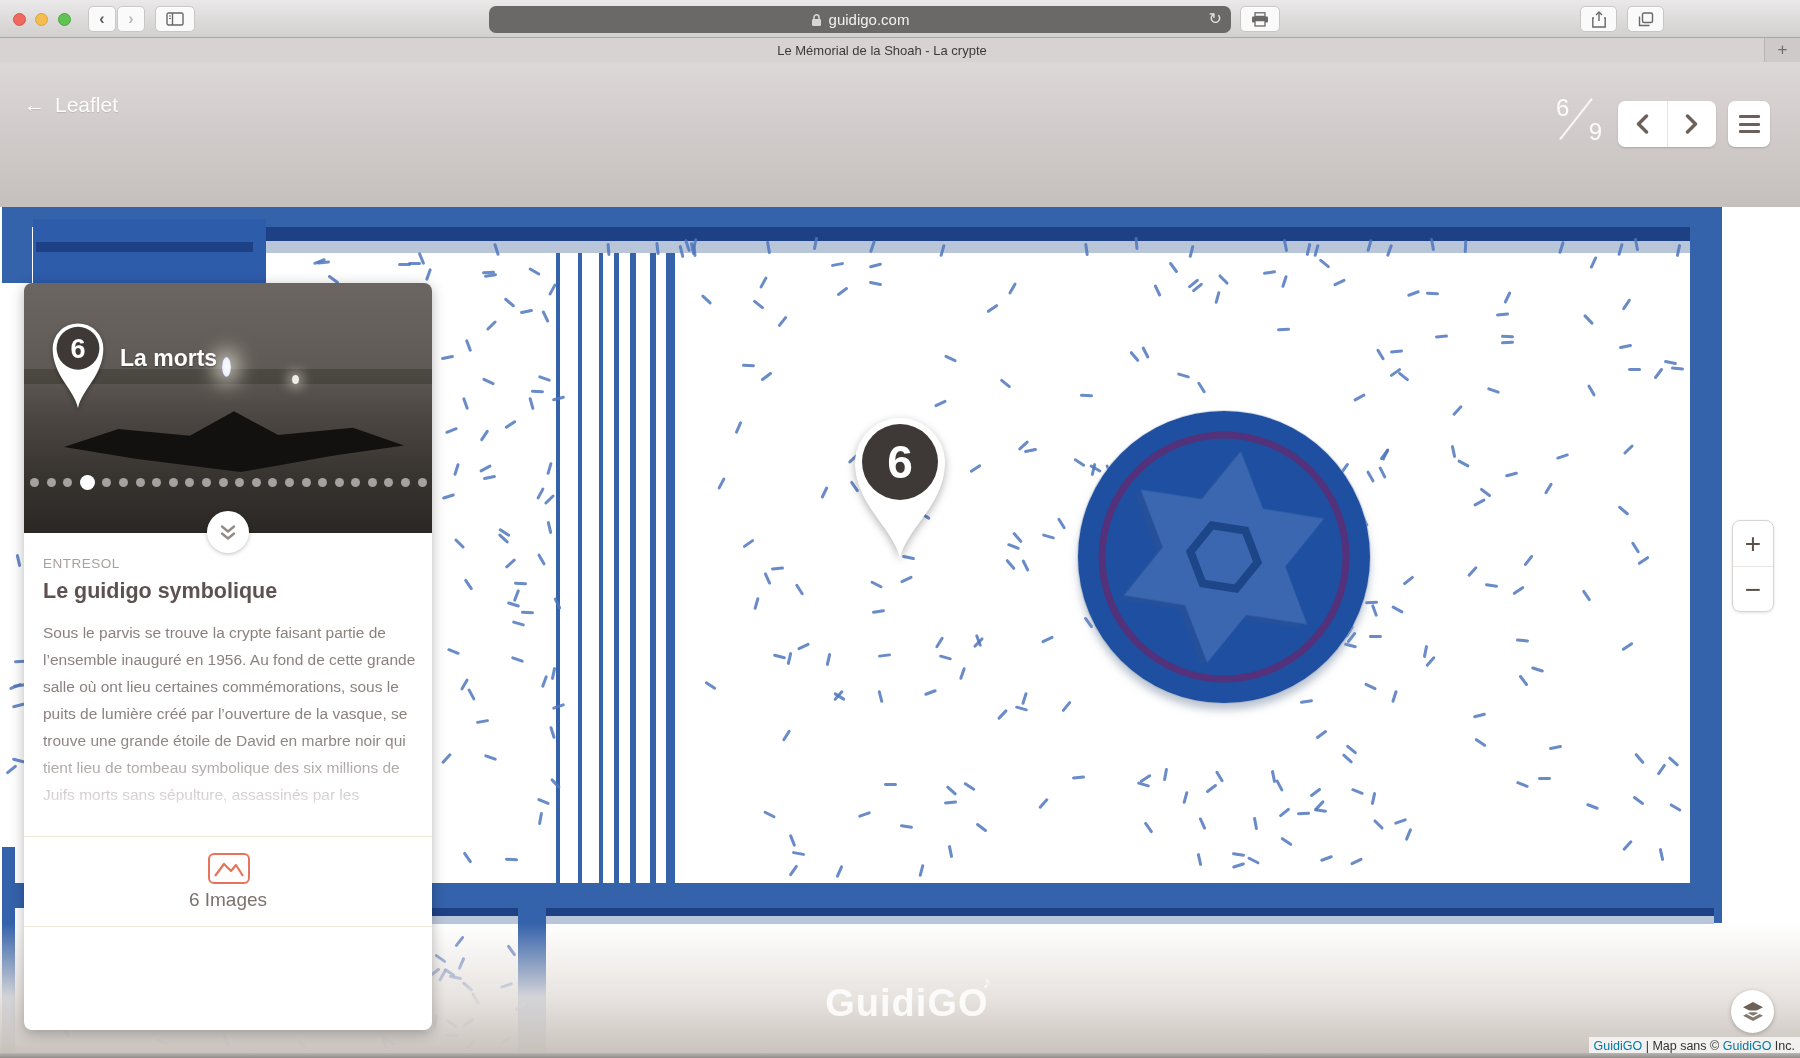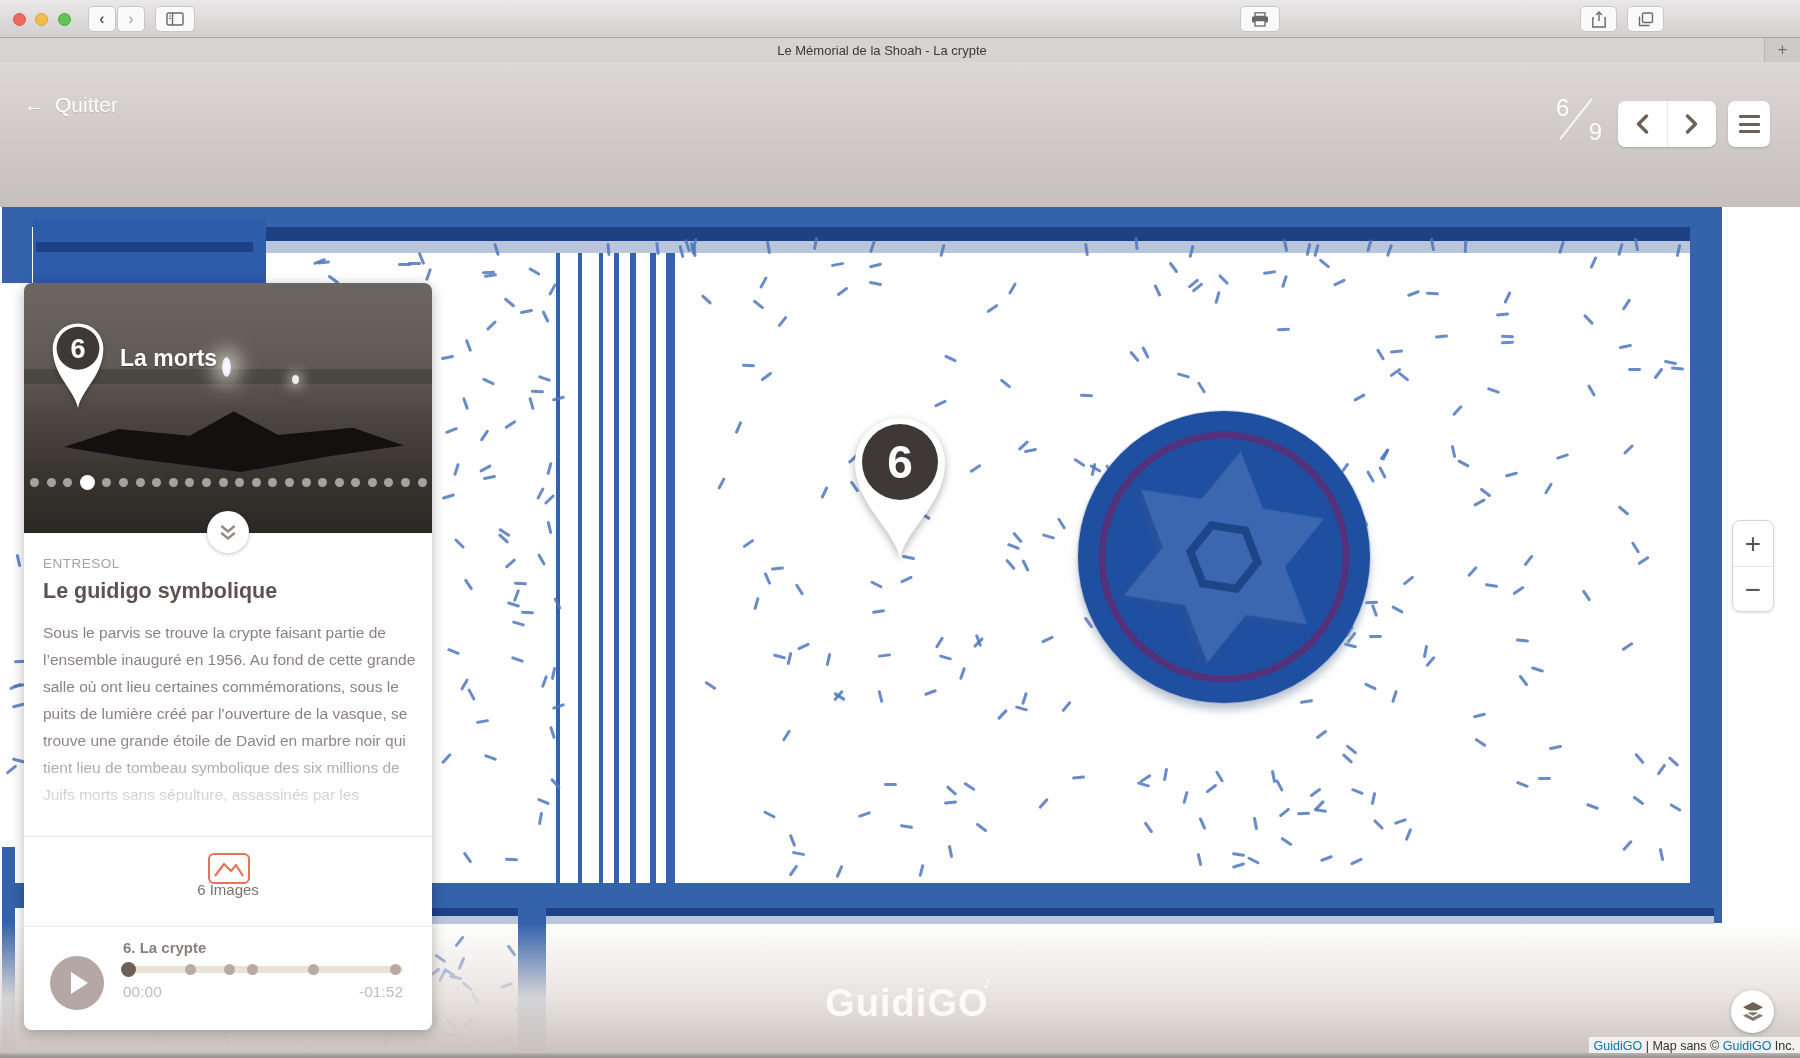--- a/index.html
+++ b/index.html
@@ -99,21 +99,21 @@
   #expand-btn { position:absolute; left:183px; top:228px; width:42px; height:42px; border-radius:50%;
     background:#fff; box-shadow:0 1px 4px rgba(0,0,0,.25); display:flex; align-items:center; justify-content:center;}
   #eyebrow { position:absolute; left:19px; top:273px; color:#a9a19e; font-size:13.5px; letter-spacing:.5px;}
   #card-heading { position:absolute; left:19px; top:296px; color:#5d5250; font-size:21.5px; font-weight:bold;}
   #card-desc { position:absolute; left:19px; top:336px; width:376px; color:#8b827f; font-size:15.5px; line-height:27px;}
   #desc-fade { position:absolute; left:0; top:455px; width:406px; height:98px;
     background:linear-gradient(rgba(255,255,255,0), #fff 92%);}
   .cdivider { position:absolute; left:0; width:408px; height:1px; background:#efe8da; }
   #images-sec { position:absolute; left:0; top:554px; width:408px; height:89px; text-align:center;}
   #img-icon { position:absolute; left:184px; top:16px; width:42px; height:31px; border:2px solid #e8735a; border-radius:6px;}
-  #images-label { position:absolute; left:0; top:44px; width:408px; color:#7b716e; font-size:15px;}
+  #images-label { position:absolute; left:0; top:52px; width:408px; color:#7b716e; font-size:19px;}
   #audio-sec { position:absolute; left:0; top:644px; width:408px; height:103px;}
   #play-btn { position:absolute; left:26px; top:29px; width:54px; height:54px; border-radius:50%; background:#b5a8a4;
     display:flex; align-items:center; justify-content:center;}
   #play-tri { width:0; height:0; border-left:17px solid #fff; border-top:11px solid transparent;
     border-bottom:11px solid transparent; margin-left:5px;}
   #audio-title { position:absolute; left:99px; top:12px; color:#8a7f7b; font-size:15px; font-weight:bold;}
   #audio-bar { position:absolute; left:99px; top:39px; width:280px; height:7px; background:#e9e3d3; border-radius:4px;}
   #audio-bar .mk { position:absolute; top:-2px; width:11px; height:11px; border-radius:50%; background:#b9aaa5;}
   #audio-bar .cur { position:absolute; left:-2px; top:-4px; width:15px; height:15px; border-radius:50%; background:#6f5f59;}
   #audio-times { position:absolute; left:99px; top:56px; width:280px; display:flex; justify-content:space-between;
@@ -135,20 +135,28 @@
   </div>
   <div id="btn-sidebar" class="tbtn abs">
     <svg width="18" height="14" viewBox="0 0 18 14">
       <rect x="1" y="1" width="16" height="12" rx="1.5" fill="none" stroke="#6a6867" stroke-width="1.4"></rect>
       <line x1="6.5" y1="1" x2="6.5" y2="13" stroke="#6a6867" stroke-width="1.4"></line>
       <line x1="3" y1="4" x2="5" y2="4" stroke="#6a6867" stroke-width="1.2"></line>
       <line x1="3" y1="6.5" x2="5" y2="6.5" stroke="#6a6867" stroke-width="1.2"></line>
     </svg>
   </div>
 
+  <div id="urlbar" class="abs">
+    <svg width="11" height="14" viewBox="0 0 11 14">
+      <rect x="1" y="6" width="9" height="7" rx="1.2" fill="#d8d6d4"></rect>
+      <path d="M3 6 V4.2 a2.5 2.5 0 0 1 5 0 V6" fill="none" stroke="#d8d6d4" stroke-width="1.5"></path>
+    </svg>
+    <span>guidigo.com</span>
+    <span id="reload">↻</span>
+  </div>
 
   <div id="btn-print" class="tbtn abs">
     <svg width="18" height="15" viewBox="0 0 18 15">
       <rect x="4" y="0.8" width="10" height="3.6" fill="none" stroke="#6a6867" stroke-width="1.3"></rect>
       <rect x="1" y="4.4" width="16" height="6.2" rx="1" fill="#6a6867"></rect>
       <rect x="4" y="8.6" width="10" height="5.4" fill="#fbfafa" stroke="#6a6867" stroke-width="1.3"></rect>
     </svg>
   </div>
   <div id="btn-share" class="tbtn abs">
     <svg width="14" height="17" viewBox="0 0 14 17">
@@ -171,21 +179,21 @@
   </div>
   <div id="tab-new" class="abs">
     <span>+</span>
   </div>
 </div>
 
 <div id="page-header" class="abs"></div>
 
 <div id="quit" class="abs">
   <span>←</span>
-  <span>Quitter</span>
+  <span>Leaflet</span>
 </div>
 
 <div id="pager" class="abs">
   <span class="cur">6</span>
   <span class="slash"></span>
   <span class="tot">9</span>
 </div>
 
 <div id="nav-group" class="abs">
   <div class="cell">
@@ -712,31 +720,13 @@
   <div id="images-sec">
     <div id="img-icon">
       <svg width="38" height="27" viewBox="0 0 38 27">
           <polyline points="5,21 14,9 21,16 26,10 33,21" fill="none" stroke="#e8735a" stroke-width="2.2" stroke-linejoin="round"></polyline>
         </svg>
     </div>
     <div id="images-label">6 Images</div>
   </div>
 
   <div class="cdivider" style="top:643px"></div>
-  <div id="audio-sec">
-    <div id="play-btn">
-        <div id="play-tri"></div>
-      </div>
-    <div id="audio-title">6. La crypte</div>
-    <div id="audio-bar">
-        <span class="mk" style="left: 62.2px;"></span>
-        <span class="mk" style="left: 101.4px;"></span>
-        <span class="mk" style="left: 123.8px;"></span>
-        <span class="mk" style="left: 185.4px;"></span>
-        <span class="mk" style="left: 266.6px;"></span>
-        <span class="cur"></span>
-      </div>
-    <div id="audio-times">
-      <span>00:00</span>
-      <span>-01:52</span>
-    </div>
-  </div>
 </div>
 
 </body></html>

